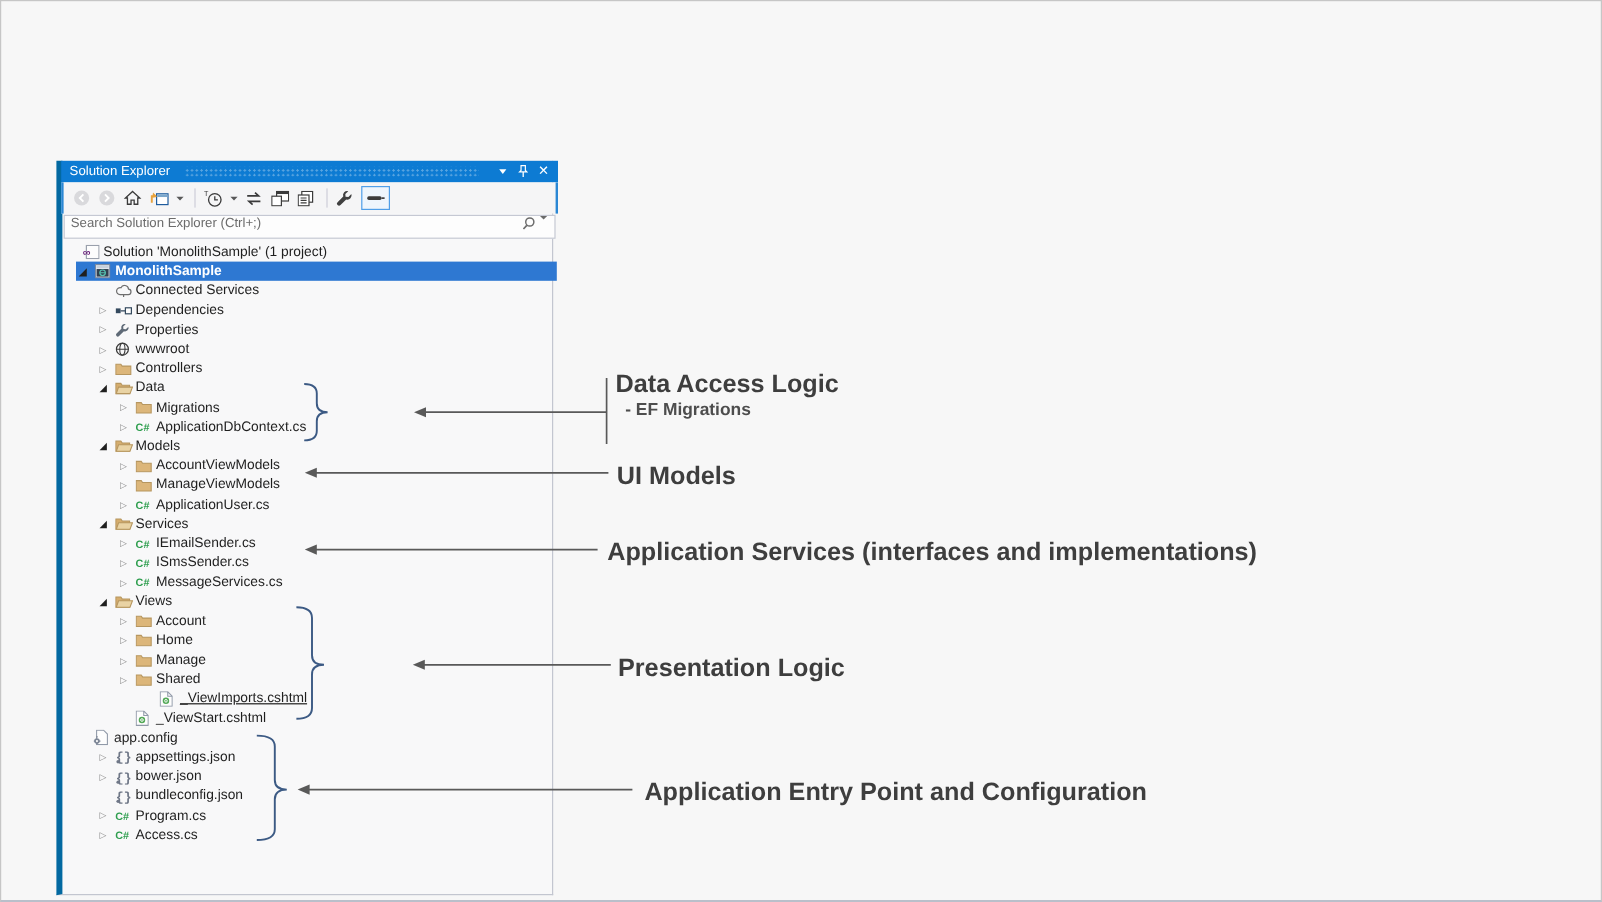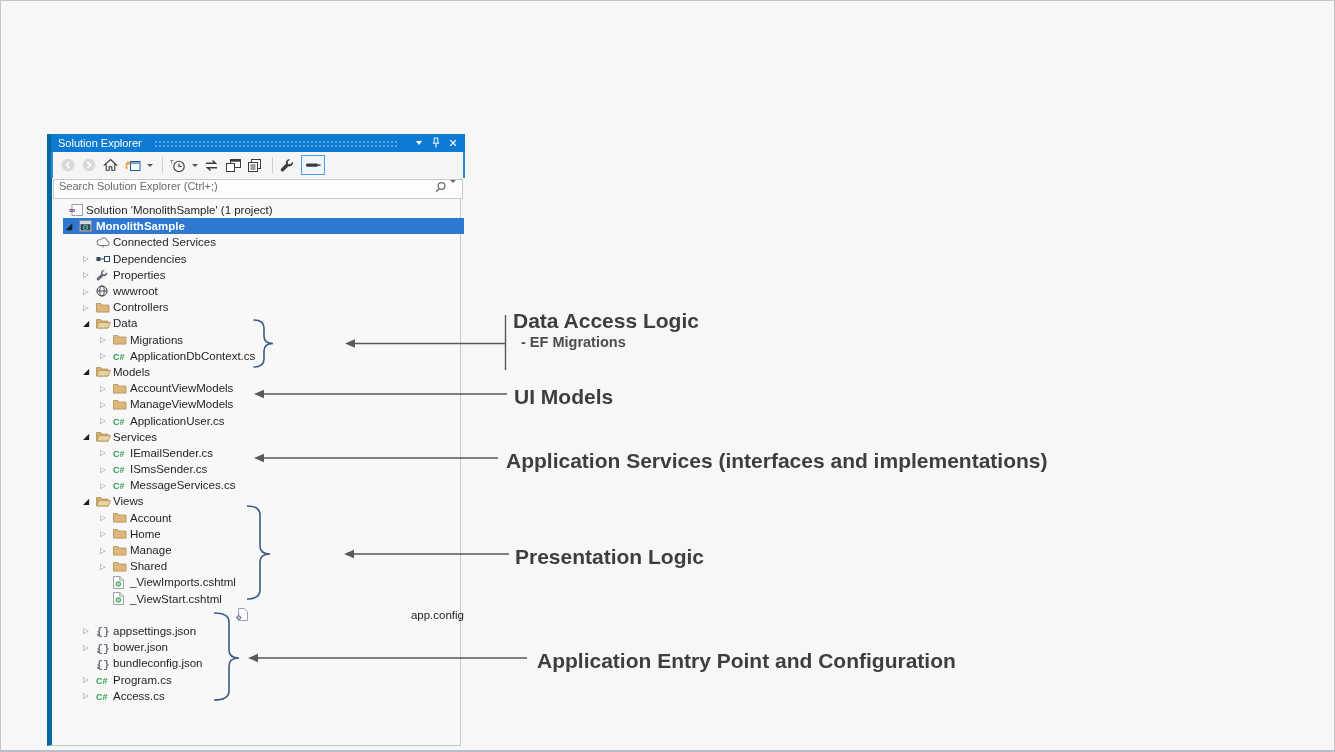--- a/index.html
+++ b/index.html
@@ -399,21 +399,21 @@
         </div>
         <div class="trow" style="padding-left: 47px;">
           <span class="expander">▷</span>
           <span class="ticon">
             <svg width="14" height="11">
               <path d="M0.5 1.5 h4.2 l1.1 1.6 h7.2 v7 h-12.5 z" fill="#dcb67a" stroke="#b6965f" stroke-width="0.9"></path>
             </svg>
           </span>
           <span class="tlabel">Shared</span>
         </div>
-        <div class="trow" style="padding-left: 47px;">
+        <div class="trow" style="padding-left: 67px; text-decoration: underline;">
           <span class="expander"></span>
           <span class="ticon">
             <svg width="11" height="13">
               <path d="M0.5 0.5 h6.3 l3.7 3.7 v8.3 h-10 z" fill="#fdfdfd" stroke="#9099a8" stroke-width="0.9"></path>
               <path d="M6.8 0.5 v3.7 h3.7" fill="none" stroke="#9099a8" stroke-width="0.9"></path>
               <circle cx="5.3" cy="8" r="2.7" fill="#53a957"></circle>
               <circle cx="5.3" cy="8" r="1.1" fill="none" stroke="#ffffff" stroke-width="0.8"></circle>
             </svg>
           </span>
           <span class="tlabel">_ViewImports.cshtml</span>
@@ -423,21 +423,21 @@
           <span class="ticon">
             <svg width="11" height="13">
               <path d="M0.5 0.5 h6.3 l3.7 3.7 v8.3 h-10 z" fill="#fdfdfd" stroke="#9099a8" stroke-width="0.9"></path>
               <path d="M6.8 0.5 v3.7 h3.7" fill="none" stroke="#9099a8" stroke-width="0.9"></path>
               <circle cx="5.3" cy="8" r="2.7" fill="#53a957"></circle>
               <circle cx="5.3" cy="8" r="1.1" fill="none" stroke="#ffffff" stroke-width="0.8"></circle>
             </svg>
           </span>
           <span class="tlabel">_ViewStart.cshtml</span>
         </div>
-        <div class="trow" style="padding-left: 12px; justify-content: space-between;">
+        <div class="trow" style="padding-left: 12px;">
           <span class="expander"></span>
           <span class="ticon">
             <svg width="12" height="13">
               <path d="M2.5 0.5 h5.8 l3.2 3.2 v8.8 h-9 z" fill="#fdfdfd" stroke="#9099a8" stroke-width="0.9"></path>
               <circle cx="2.8" cy="9.6" r="2.3" fill="#7d8696"></circle>
               <circle cx="2.8" cy="9.6" r="0.9" fill="#fdfdfd"></circle>
               <path d="M2.8 6.8 v-1.4 M2.8 12.4 v-1.3 M0 9.6 h1.2 M4.4 9.6 h1.3" stroke="#7d8696" stroke-width="1"></path>
             </svg>
           </span>
           <span class="tlabel">app.config</span>

